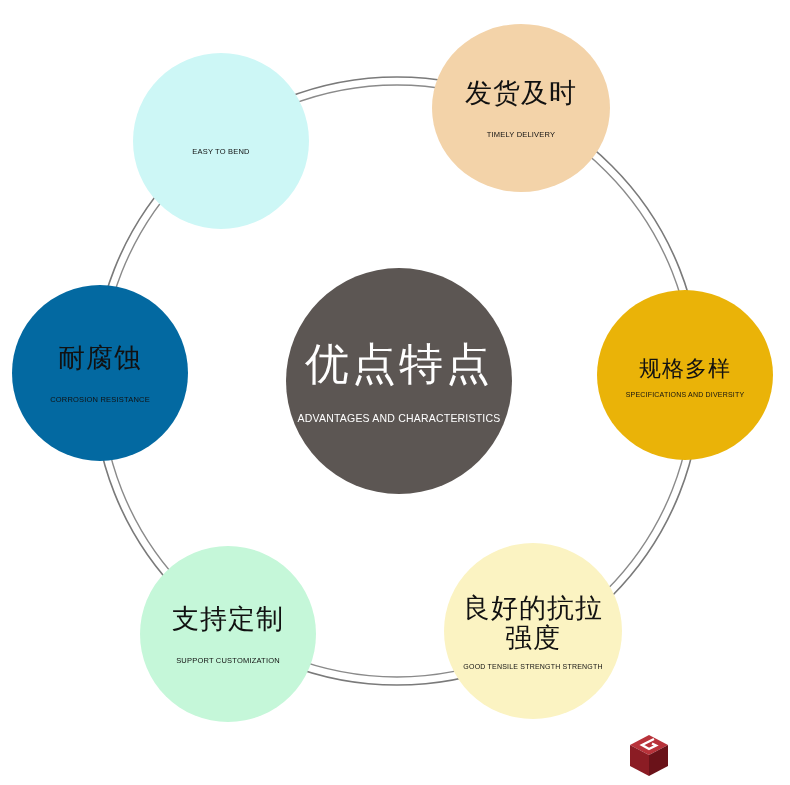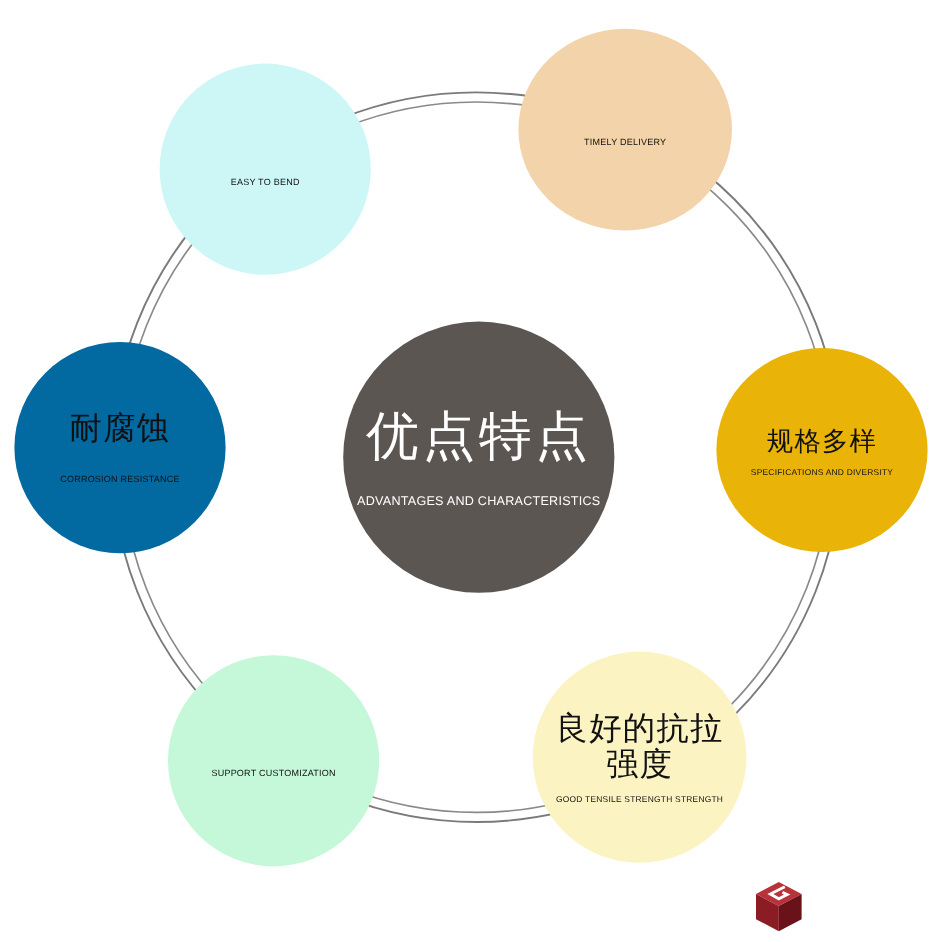--- a/index.html
+++ b/index.html
@@ -32,35 +32,37 @@
   </defs>
   <circle cx="397" cy="381" r="304" fill="none" stroke="#7a7a7a" stroke-width="1.6"></circle>
   <circle cx="397" cy="381" r="296" fill="none" stroke="#8a8a8a" stroke-width="1.4"></circle>
 </svg>
 
 <div class="node" style="left:133px;top:53px;width:176px;height:176px;background:#cdf7f6;">
   <div class="en">EASY TO BEND</div>
 </div>
 
 <div class="node" style="left:432px;top:24px;width:178px;height:168px;background:#f3d3a9;">
+  <div class="zh">发货及时</div>
   <div class="en">TIMELY DELIVERY</div>
 </div>
 
 <div class="node" style="left:597px;top:290px;width:176px;height:170px;background:#eab308;">
   <div class="zh" style="font-size:22px;">规格多样</div>
   <div class="en" style="font-size:7px;margin-top:6px;">SPECIFICATIONS AND DIVERSITY</div>
 </div>
 
 <div class="node" style="left:444px;top:543px;width:178px;height:176px;background:#fbf3c2;">
   <div class="zh" style="line-height:30px;">良好的抗拉</div>
   <div class="zh" style="line-height:30px;">强度</div>
   <div class="en" style="font-size:7px;margin-top:10px;">GOOD TENSILE STRENGTH STRENGTH</div>
 </div>
 
 <div class="node" style="left:140px;top:546px;width:176px;height:176px;background:#c5f7d9;">
+  <div class="zh">支持定制</div>
   <div class="en">SUPPORT CUSTOMIZATION</div>
 </div>
 
 <div class="node" style="left:12px;top:285px;width:176px;height:176px;background:#0369a1;">
   <div class="zh">耐腐蚀</div>
   <div class="en">CORROSION RESISTANCE</div>
 </div>
 
 <div class="center" style="background:#5c5653;">
   <div class="zh">优点特点</div>

